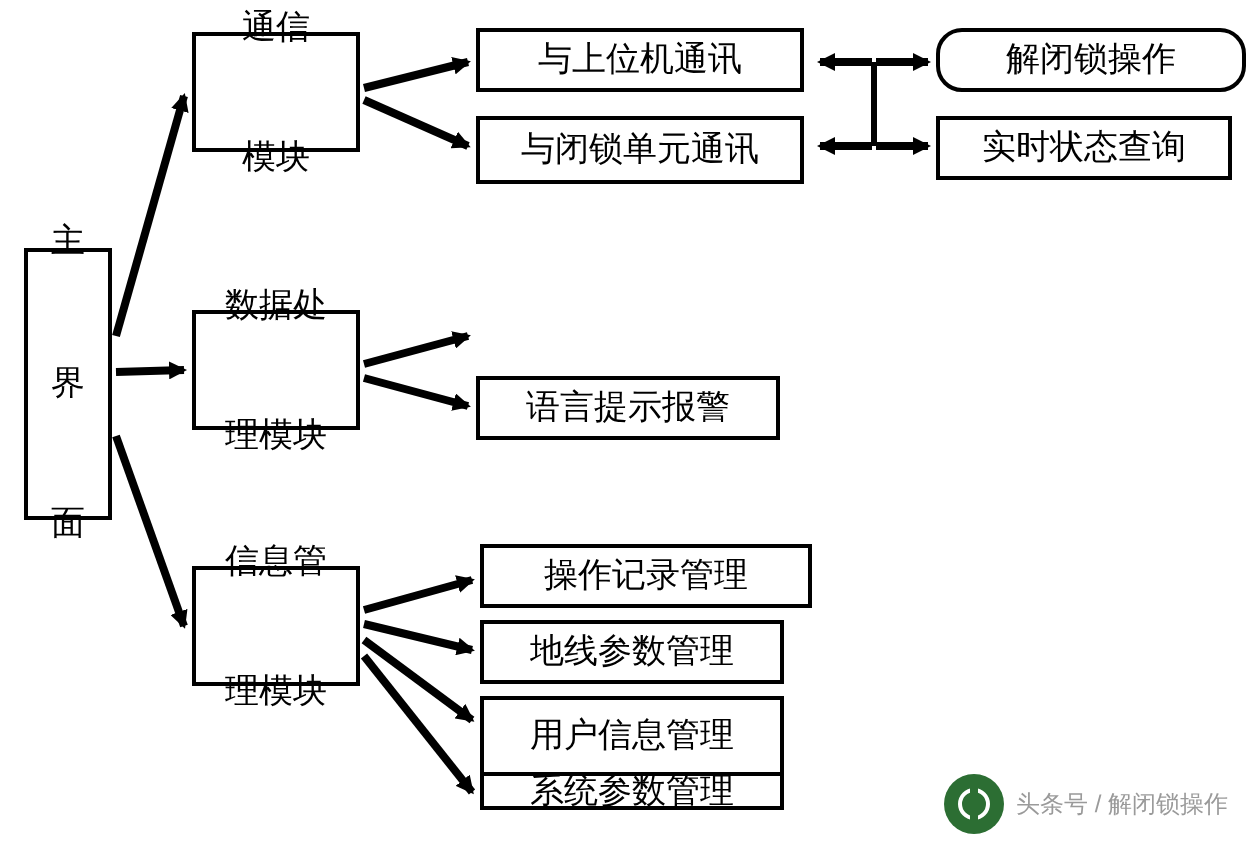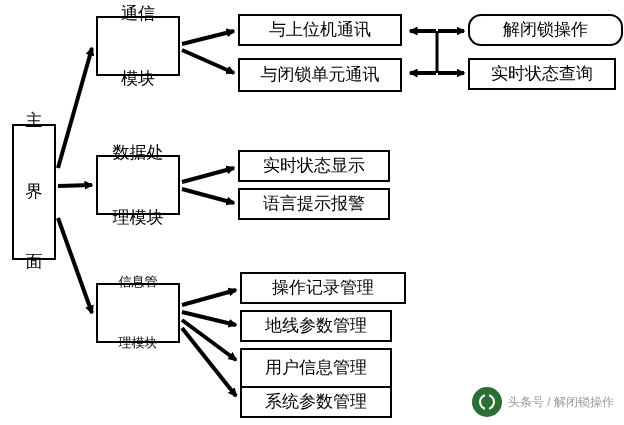--- a/index.html
+++ b/index.html
@@ -60,21 +60,21 @@
     top: 155px;
     width: 84px;
     height: 60px;
     font-size: 17px;
   }
   .n-info {
     left: 96px;
     top: 283px;
     width: 84px;
     height: 60px;
-    font-size: 13px;
+    font-size: 17px;
   }
   .n-upper {
     left: 238px;
     top: 14px;
     width: 164px;
     height: 32px;
     font-size: 17px;
   }
   .n-lock {
     left: 238px;
@@ -131,21 +131,21 @@
     left: 240px;
     top: 348px;
     width: 152px;
     height: 40px;
     font-size: 17px;
   }
   .n-sys {
     left: 240px;
     top: 386px;
     width: 152px;
-    height: 32px;
+    height: 19px;
     font-size: 17px;
   }
   #arrows {
     position: absolute;
     left: 0;
     top: 0;
     width: 624px;
     height: 425px;
     z-index: 1;
   }
@@ -264,23 +264,20 @@
   </div>
 
   <div class="node n-unlock">
     <span class="ln">解闭锁操作</span>
   </div>
 
   <div class="node n-status-query">
     <span class="ln">实时状态查询</span>
   </div>
 
-  <div class="node n-status-disp">
-    <span class="ln">实时状态显示</span>
-  </div>
 
   <div class="node n-voice">
     <span class="ln">语言提示报警</span>
   </div>
 
   <div class="node n-op-rec">
     <span class="ln">操作记录管理</span>
   </div>
 
   <div class="node n-ground">

